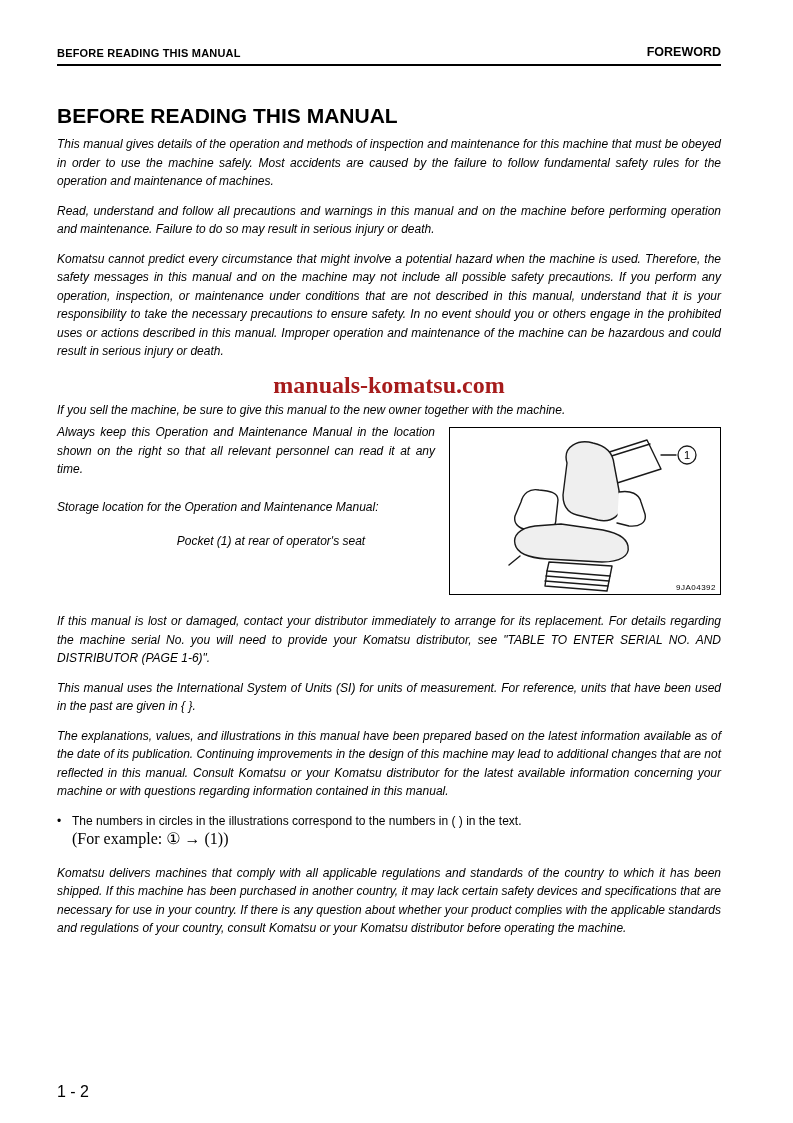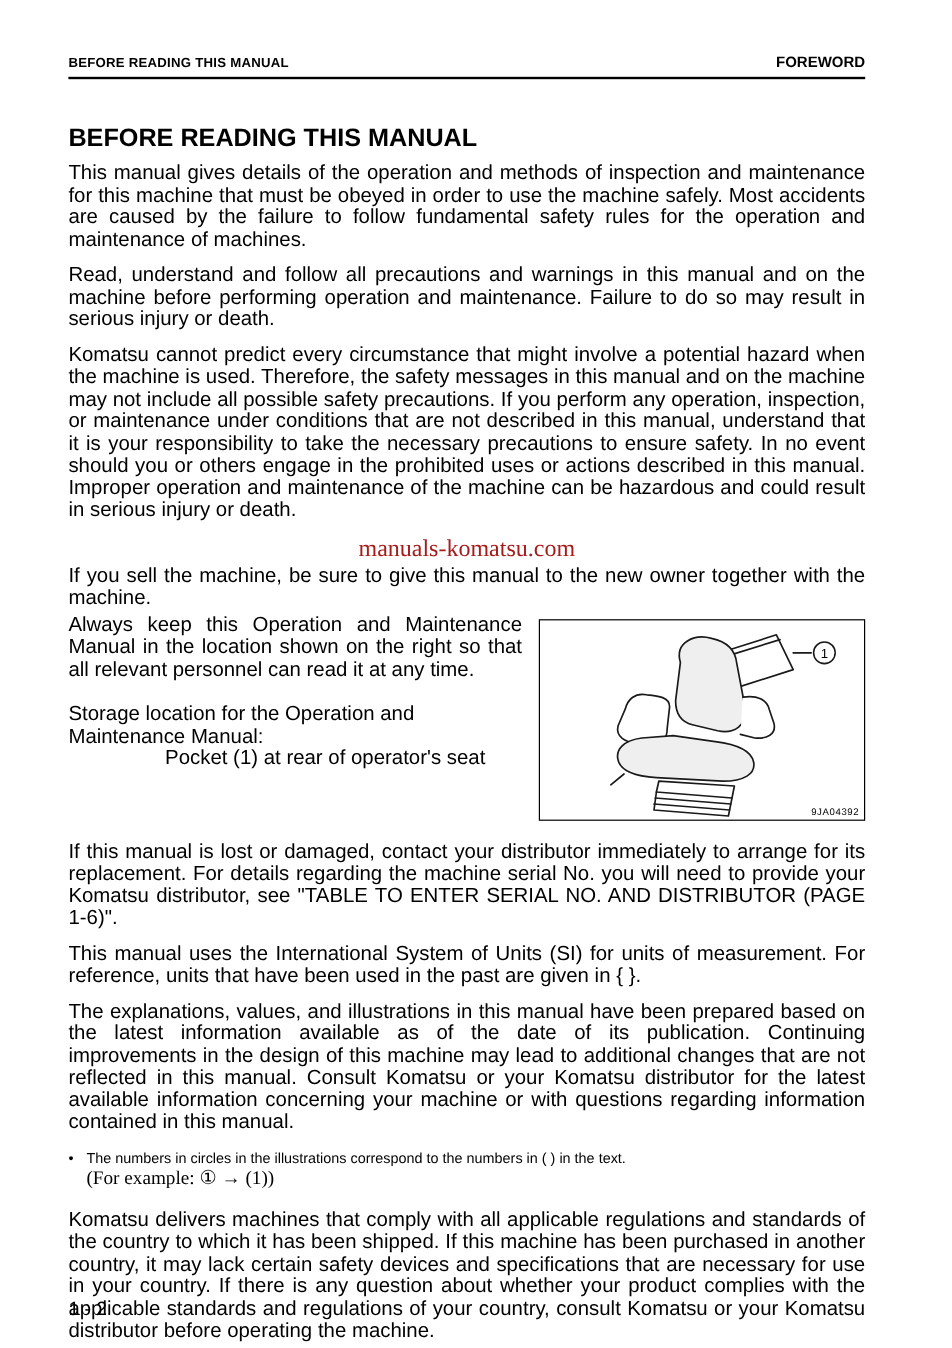--- a/index.html
+++ b/index.html
@@ -19,47 +19,48 @@
   }
   .header-left  { font-size: 11px; font-weight: bold; letter-spacing: .2px; }
   .header-right { font-size: 12.5px; font-weight: bold; padding-left: 32px; }
 
   .title {
     font-size: 21px; font-weight: bold;
     margin-top: 38px; margin-bottom: 7px;
   }
 
   p.body {
-    font-size: 17px; line-height: 18.5px;
+    font-size: 12px; line-height: 18.5px;
     text-align: justify;
     margin-bottom: 11px;
+    font-style: italic;
   }
 
   .watermark {
     text-align: center;
-    font-size: 20px; font-weight: normal;
+    font-size: 24px; font-weight: bold;
     margin: 4px 0 2px 0;
     font-family: "Liberation Serif", serif;
   }
 
   .wrap-section { margin-bottom: 0; }
   .figure {
     float: right;
     width: 272px; height: 168px;
     border: 1px solid #000;
     background: #fff;
     position: relative;
     margin: 4px 0 8px 14px;
   }
   .figure svg { display: block; width: 100%; height: 100%; }
   .figure-code {
     position: absolute; right: 4px; bottom: 2px;
     font-size: 8px; letter-spacing: .5px; text-align: right;
   }
-  p.storage { margin-top: 19px; margin-bottom: 0; text-align: left; }
+  p.storage { margin-top: 19px; margin-bottom: 16px; text-align: left; }
   p.storage-detail { margin-left: 50px; text-align: center; }
   .clear { clear: both; }
 
   .after-figure { margin-top: 9px; }
 
   .bullet-block { margin-bottom: 15px; }
   .bullet-row { display: flex; font-size: 12px; line-height: 18.5px; }
   .bullet-marker { width: 15px; flex: 0 0 15px; }
   .bullet-example { font-size: 16px; line-height: 18.5px; margin-left: 15px; font-family: Liberation Serif, serif; }
 

